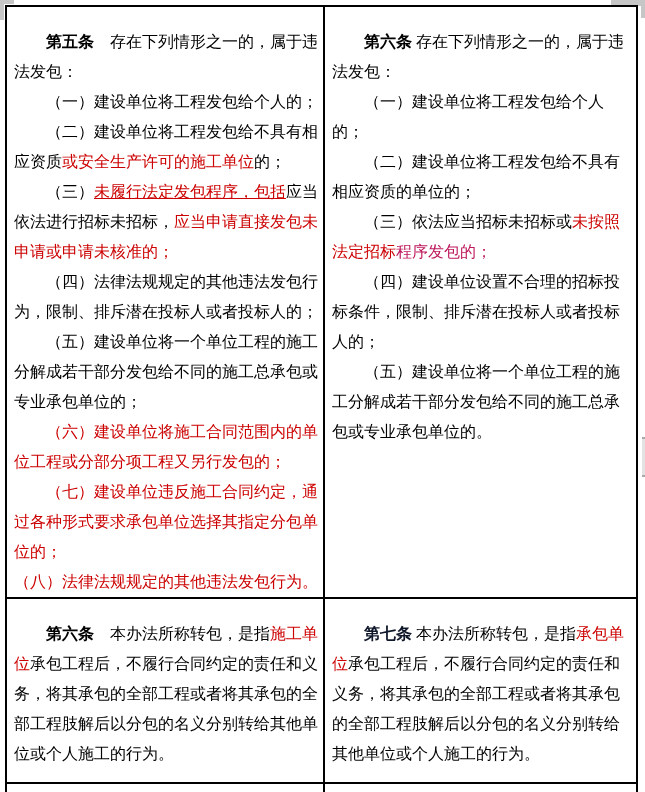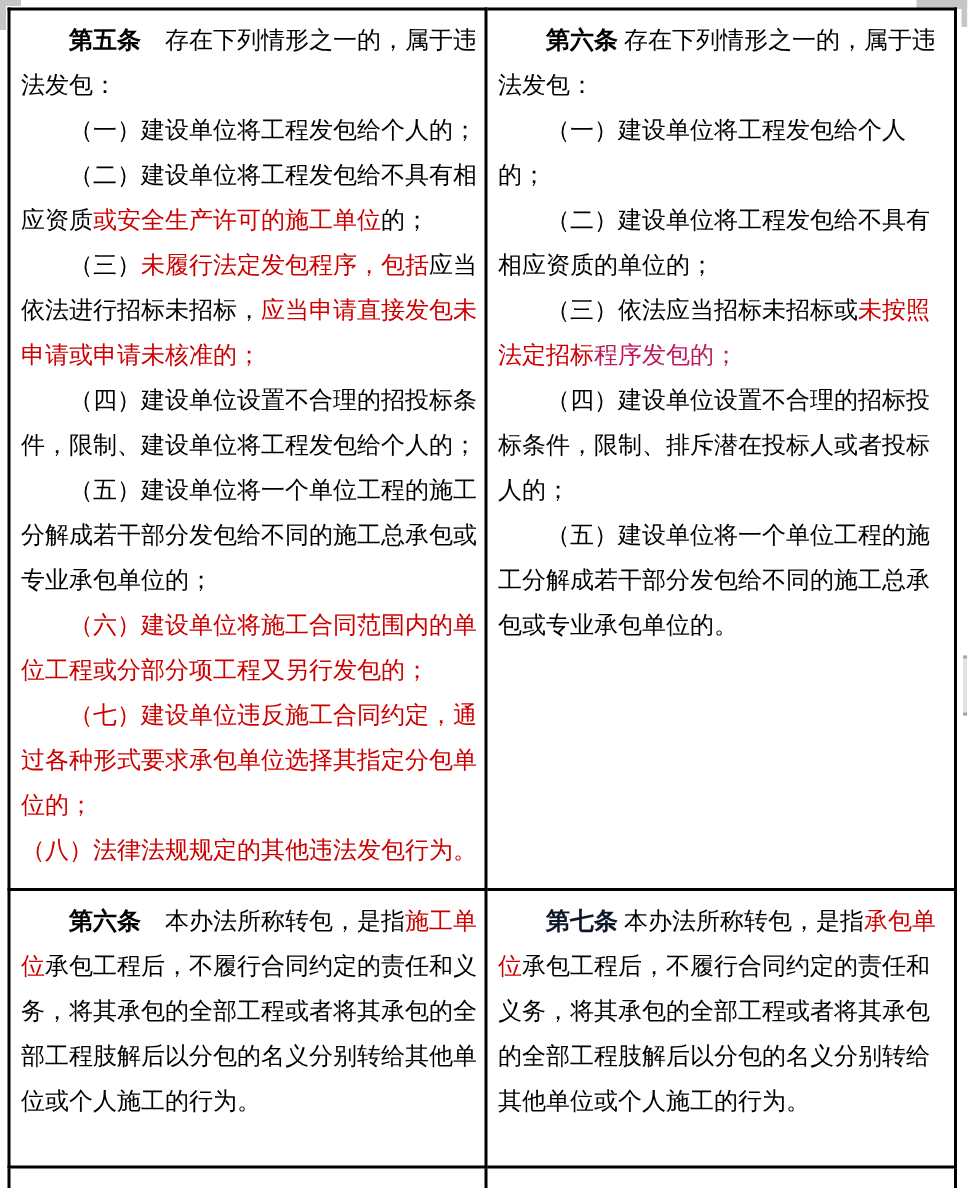--- a/index.html
+++ b/index.html
@@ -26,21 +26,21 @@
     position: absolute;
     left: 5px;
     top: 5px;
     width: 631px;
     border-collapse: collapse;
     table-layout: fixed;
   }
   table.law-table td {
     border: 2px solid #000000;
     vertical-align: top;
-    padding: 6px 4px 0 7px;
+    padding: 20px 4px 0 7px;
     overflow: hidden;
     background: #ffffff;
   }
 
   .para {
     margin: 0;
     font-size: 16px;
     line-height: 30px;
     color: #000000;
     text-indent: 2em;
@@ -65,22 +65,22 @@
     <colgroup>
       <col style="width: 318px">
       <col style="width: 313px">
     </colgroup>
     <tbody>
         <tr style="height: 587px;">
           <td>
             <p class="para"><span class="bold" style="color: rgb(0, 0, 0);">第五条</span><span style="color: rgb(0, 0, 0);">　存在下列情形之一的，属于违法发包：</span></p>
             <p class="para"><span style="color: rgb(0, 0, 0);">（一）建设单位将工程发包给个人的；</span></p>
             <p class="para"><span style="color: rgb(0, 0, 0);">（二）建设单位将工程发包给不具有相应资质</span><span style="color: rgb(204, 0, 0);">或安全生产许可的施工单位</span><span style="color: rgb(0, 0, 0);">的；</span></p>
-            <p class="para"><span style="color: rgb(0, 0, 0);">（三）</span><span style="color: rgb(204, 0, 0);">未履行法定发包程序，包括</span><span style="color: rgb(0, 0, 0);">应当依法进行招标未招标，</span><span style="color: rgb(204, 0, 0);">应当申请直接发包未申请或申请未核准的；</span></p>
-            <p class="para"><span style="color: rgb(0, 0, 0);">（四）建设单位设置不合理的招投标条件，限制、建设单位将工程发包给个人的；</span></p>
+            <p class="para"><span style="color: rgb(0, 0, 0);">（三）</span><span style="color: rgb(204, 0, 0); text-decoration: underline;">未履行法定发包程序，包括</span><span style="color: rgb(0, 0, 0);">应当依法进行招标未招标，</span><span style="color: rgb(204, 0, 0);">应当申请直接发包未申请或申请未核准的；</span></p>
+            <p class="para"><span style="color: rgb(0, 0, 0);">（四）法律法规规定的其他违法发包行为，限制、排斥潜在投标人或者投标人的；</span></p>
             <p class="para"><span style="color: rgb(0, 0, 0);">（五）建设单位将一个单位工程的施工分解成若干部分发包给不同的施工总承包或专业承包单位的；</span></p>
             <p class="para"><span style="color: rgb(204, 0, 0);">（六）建设单位将施工合同范围内的单位工程或分部分项工程又另行发包的；</span></p>
             <p class="para"><span style="color: rgb(204, 0, 0);">（七）建设单位违反施工合同约定，通过各种形式要求承包单位选择其指定分包单位的；</span></p>
             <p class="para no-indent"><span style="color: rgb(204, 0, 0);">（八）法律法规规定的其他违法发包行为。</span></p>
           </td>
           <td>
             <p class="para"><span class="bold" style="color: rgb(0, 0, 0);">第六条</span><span style="color: rgb(0, 0, 0);"> 存在下列情形之一的，属于违法发包：</span></p>
             <p class="para"><span style="color: rgb(0, 0, 0);">（一）建设单位将工程发包给个人的；</span></p>
             <p class="para"><span style="color: rgb(0, 0, 0);">（二）建设单位将工程发包给不具有相应资质的单位的；</span></p>
             <p class="para"><span style="color: rgb(0, 0, 0); text-align: right;">（三）依法应当招标未招标或</span><span style="color: rgb(204, 0, 0);">未按照法定招标</span><span style="color: #be185d;">程序发包的；</span></p>

